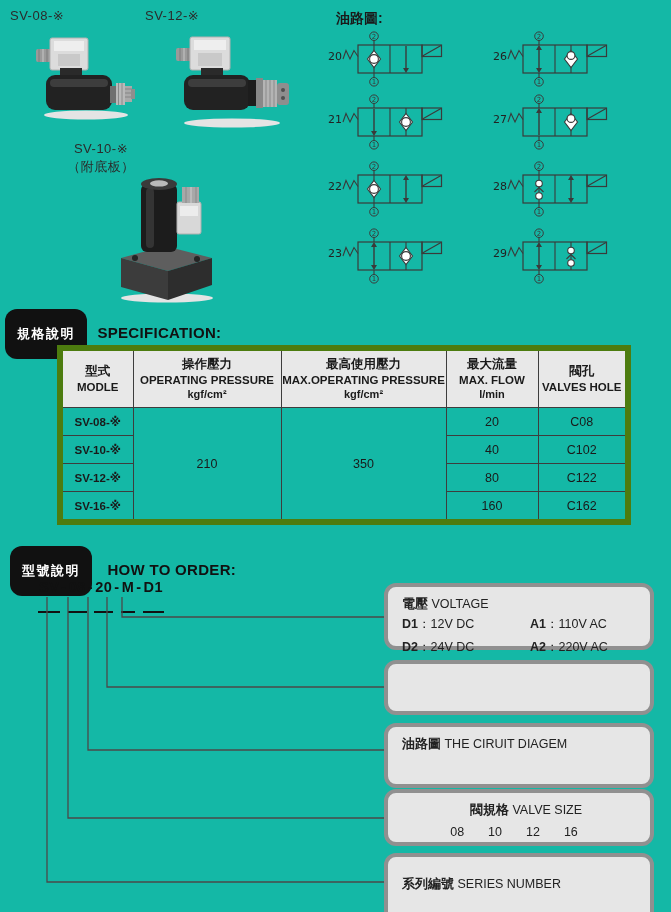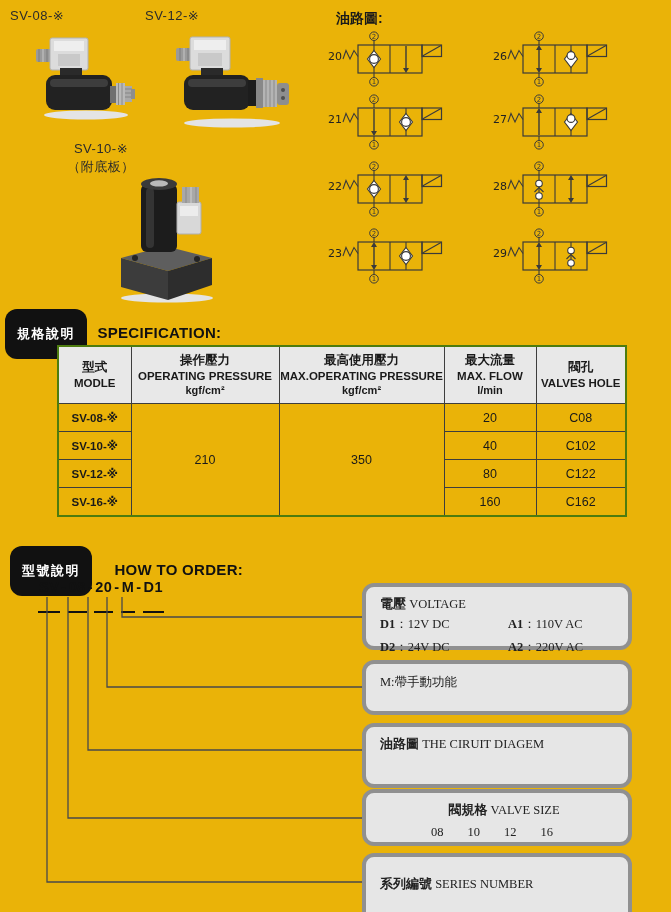--- a/index.html
+++ b/index.html
@@ -1,42 +1,42 @@
 <!DOCTYPE html>
 <html><head>
 <meta charset="utf-8">
 <style>
   html,body{margin:0;padding:0;background:#fff;}
-  .page{position:relative;width:671px;height:912px;background:#eab308;
+  .page{position:relative;width:671px;height:912px;background:#14b8a6;
         font-family:"Liberation Sans","DejaVu Sans",sans-serif;color:#1a1a1a;overflow:hidden;}
   .abs{position:absolute;}
   .prod-label{font-size:13px;color:#2b2b2b;letter-spacing:.5px;}
   .prod-label-center{text-align:center;line-height:1.35;}
   .section-pill{display:inline-block;background:#111;color:#fff;font-weight:bold;
         font-size:13px;padding:16px 12px;border-radius:12px;letter-spacing:1.5px;}
   .section-en{font-weight:bold;font-size:15px;color:#111;letter-spacing:.3px;}
   .diagrams-title{font-weight:bold;font-size:14px;color:#1a1a1a;}
   
   table.spec{border-collapse:collapse;table-layout:fixed;width:568px;font-size:12px;}
   table.spec th,table.spec td{border:1px solid #3d3d3d;text-align:center;vertical-align:middle;padding:0;}
-  table.spec{border:2px solid #4d7c0f;}
+  table.spec{border:6px solid #4d7c0f;}
   table.spec th{background:#e8e8e8;font-weight:bold;height:56px;line-height:1.3;}
   table.spec td{height:27px;}
   .th-zh{font-size:12.5px;}
   .th-en{font-size:11.5px;}
   .th-unit{font-weight:bold;font-size:11px;}
   .model-cell{font-weight:bold;font-size:11.5px;}
   .val-cell{font-size:12.5px;}
   
   .order-code{font-weight:bold;font-size:14.5px;letter-spacing:.5px;color:#111;white-space:nowrap;}
   .order-code .seg{display:inline-block;border-bottom:2px solid #111;padding:0 1px 16px 1px;}
   .order-code .dash{display:inline-block;padding:0 1px;}
   
-  .obox{position:absolute;left:362px;width:270px;background:#e6e6e6;border:4px solid #909090;
-        border-radius:12px;box-sizing:border-box;padding:8px 0 0 14px;font-size:12.5px;color:#222;font-family:Liberation Serif, serif;}
+  .obox{position:absolute;left:384px;width:270px;background:#e6e6e6;border:4px solid #909090;
+        border-radius:12px;box-sizing:border-box;padding:8px 0 0 14px;font-size:12.5px;color:#222;}
   .obox .title{margin-bottom:2px;}
   .obox .zh{font-weight:bold;font-size:13px;}
   .obox .en{font-size:12.5px;}
   .opt-grid{display:grid;grid-template-columns:128px auto;row-gap:6px;margin-top:3px;}
   .opt .code{font-weight:bold;}
   .numrow span{display:inline-block;margin-right:17px;margin-top:4px;}
   .numrow4 span{display:inline-block;margin-right:24px;margin-top:4px;}
   svg text{font-family:"DejaVu Sans","Liberation Sans",sans-serif;}
 </style>
 </head>
@@ -341,21 +341,21 @@
         <td class="model-cell">SV-16-※</td>
         <td class="val-cell">160</td>
         <td class="val-cell">C162</td>
       </tr>
     </tbody>
       </table>
   </div>
 
   <div class="abs" style="left:10px;top:546px;">
     <span class="section-pill">型號說明</span>
-    <span class="section-en" style="margin-left:18px;">HOW TO ORDER:</span>
+    <span class="section-en" style="margin-left:11px;">HOW TO ORDER:</span>
   </div>
 
   <div class="abs order-code" style="left:38px;top:579px;">
     <span class="seg">SV</span><span class="dash">-</span><span class="seg">08</span><span class="dash">-</span><span class="seg">20</span><span class="dash">-</span><span class="seg">M</span><span class="dash">-</span><span class="seg">D1</span>
   </div>
 
   <svg class="abs" style="left:30px;top:597px;" width="360" height="312" viewBox="0 0 360 312">
     <polyline points="92,0 92,20 354,20" fill="none" stroke="#4a4a4a" stroke-width="1.3"></polyline>
     <polyline points="77,0 77,90 354,90" fill="none" stroke="#4a4a4a" stroke-width="1.3"></polyline>
     <polyline points="58,0 58,153 354,153" fill="none" stroke="#4a4a4a" stroke-width="1.3"></polyline>
@@ -370,21 +370,20 @@
     </div>
     <div class="opt-grid">
       <div class="opt"><span class="code">D1</span><span>：</span><span>12V DC</span></div>
       <div class="opt"><span class="code">A1</span><span>：</span><span>110V AC</span></div>
       <div class="opt"><span class="code">D2</span><span>：</span><span>24V DC</span></div>
       <div class="opt"><span class="code">A2</span><span>：</span><span>220V AC</span></div>
     </div>
   </div>
 
   <div class="obox" style="top:660px;height:55px;">
-    <div style="margin-top:2px;">M:帶手動功能</div>
   </div>
 
   <div class="obox" style="top:723px;height:65px;">
     <div class="title">
       <span class="zh">油路圖</span>
       <span class="en">THE CIRUIT DIAGEM</span>
     </div>
   </div>
 
   <div class="obox" style="top:789px;height:57px;text-align:center;">

